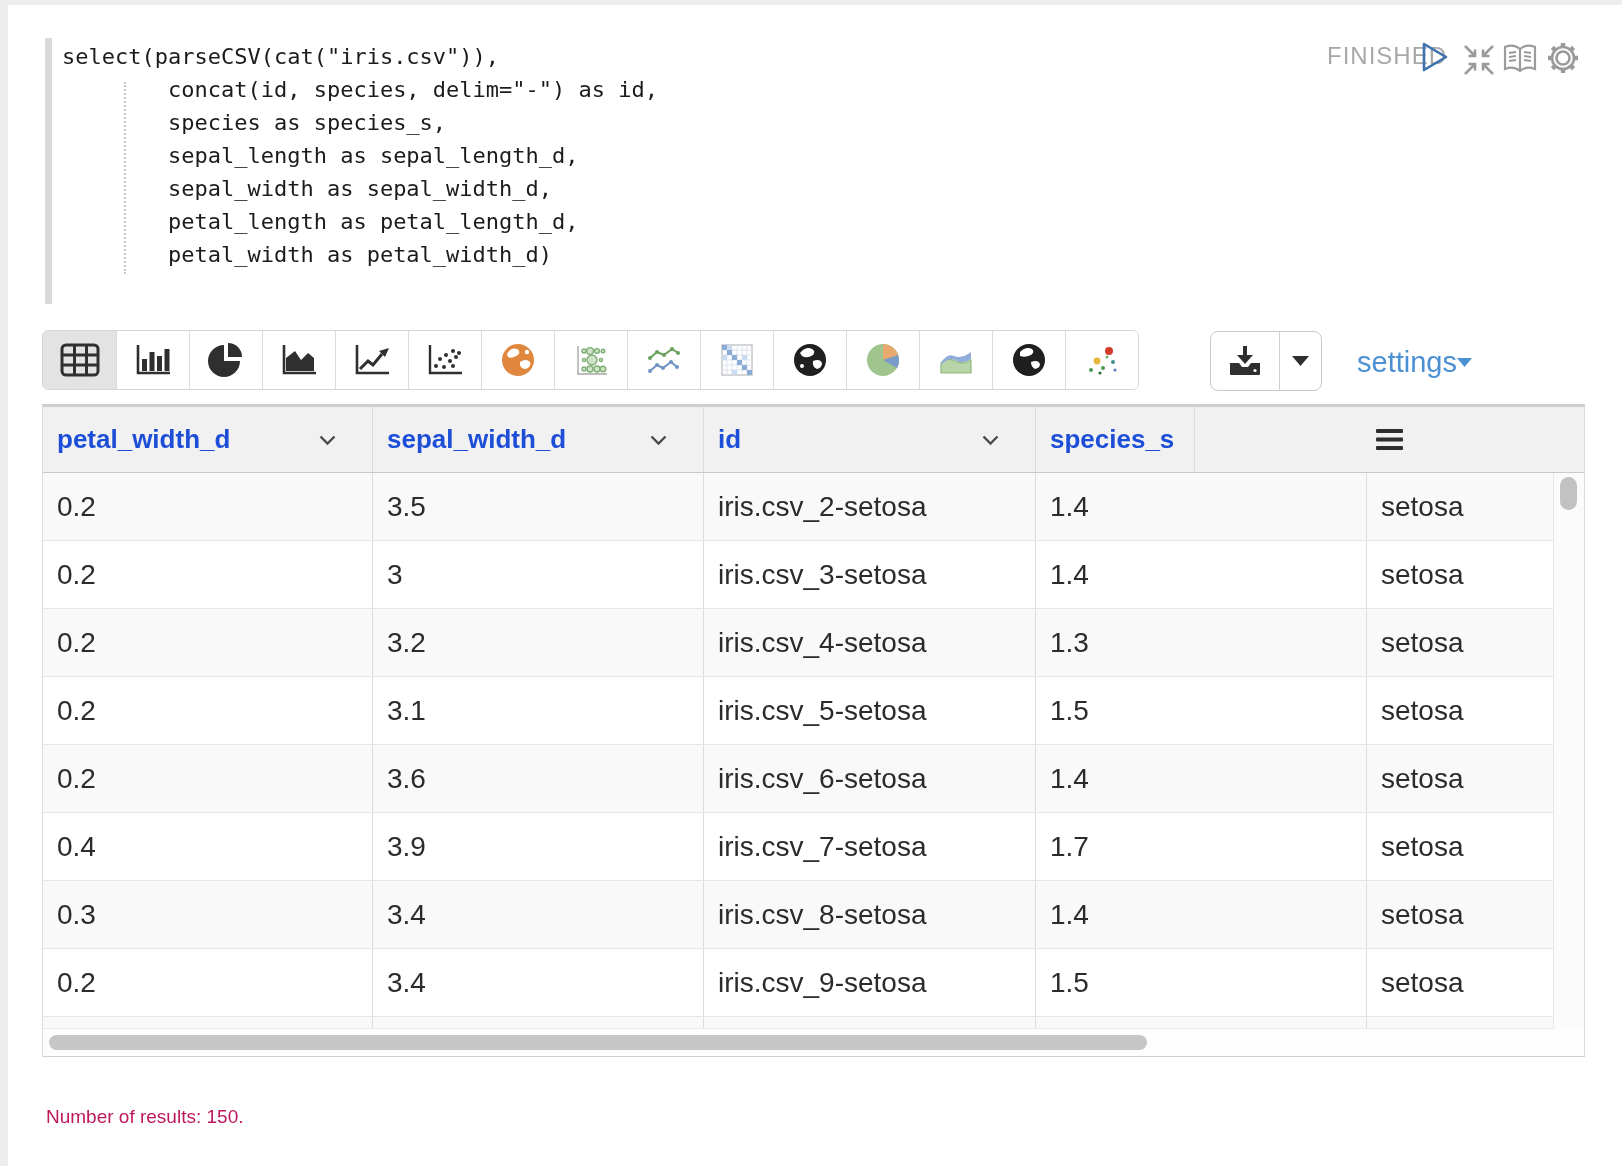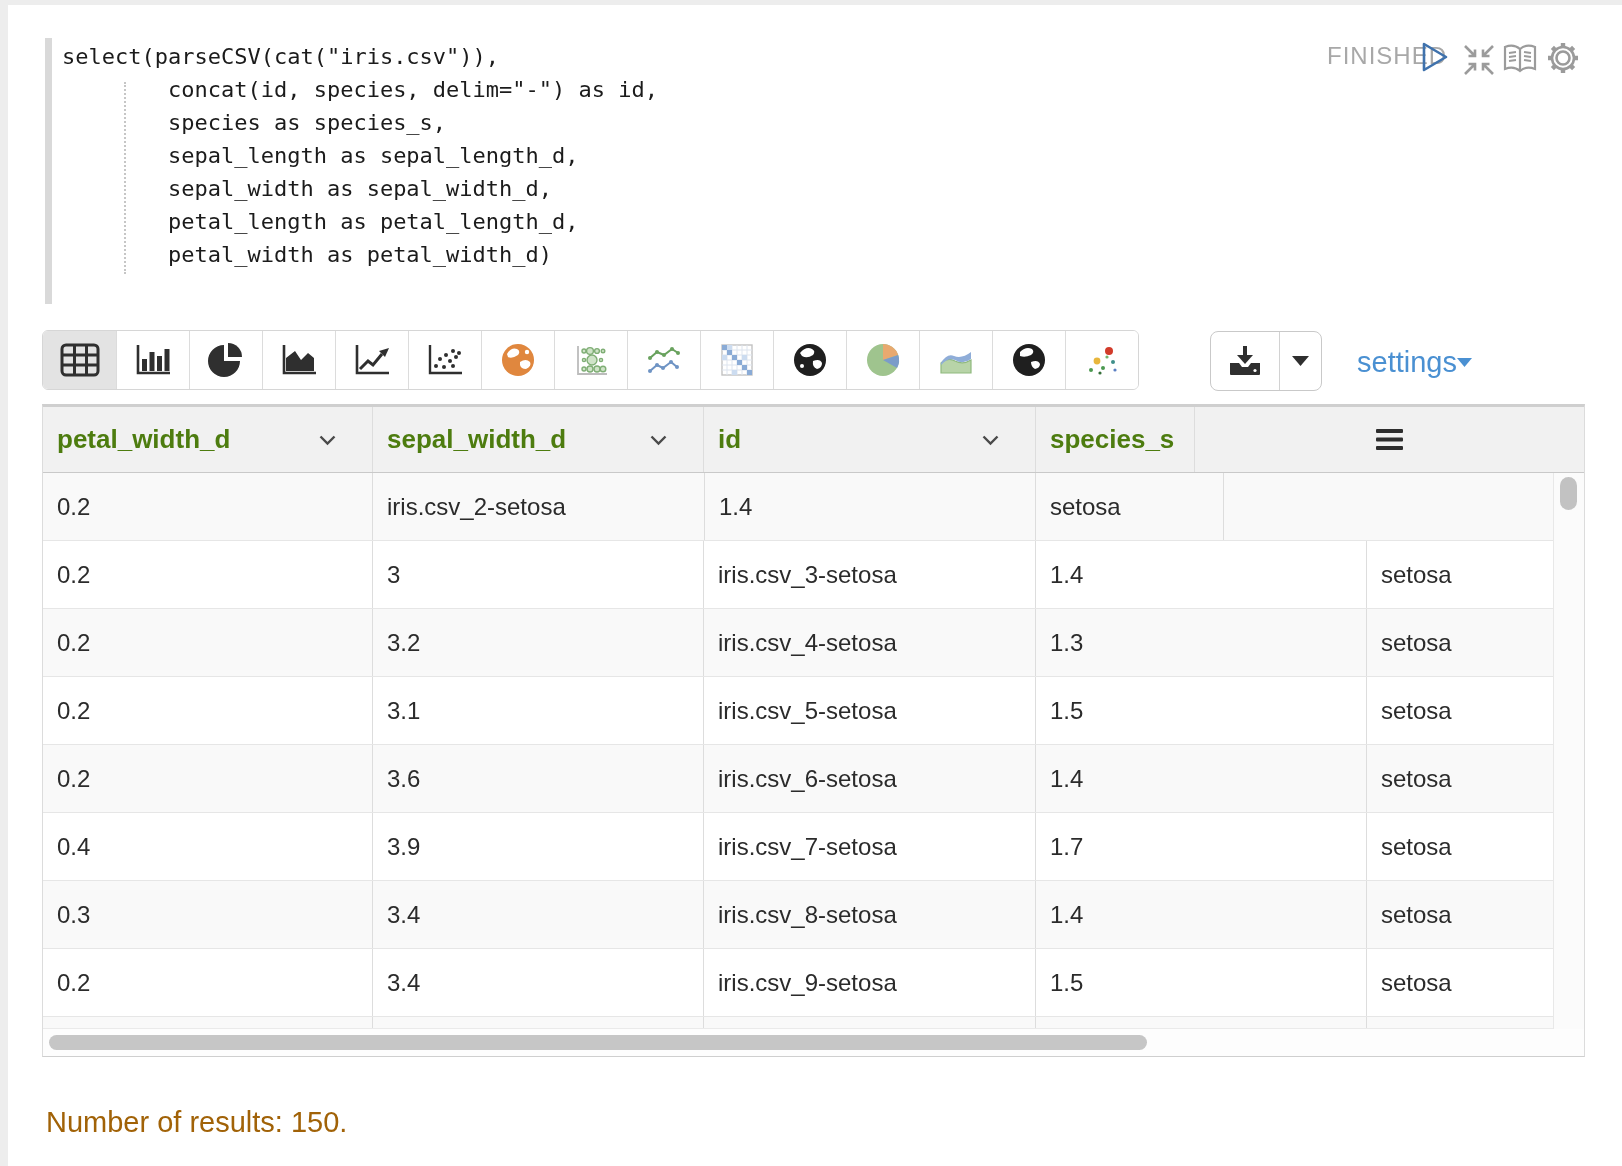--- a/index.html
+++ b/index.html
@@ -56,46 +56,46 @@
 
   
   .table-card{
     position:absolute;left:42px;top:404px;width:1543px;height:653px;box-sizing:border-box;
     border-top:3px solid #cfcfcf;border-left:1px solid #dcdcdc;border-right:1px solid #dcdcdc;
     border-bottom:1px solid #cfcfcf;background:#fff;
   }
   .thead{display:flex;height:66px;background:#f1f1f1;border-bottom:1px solid #c9c9c9;box-sizing:border-box;}
   .th{
     position:relative;display:flex;align-items:center;padding-left:14px;box-sizing:border-box;
-    border-right:1px solid #ddd;font-weight:bold;font-size:26px;color:#4d7c0f;overflow:hidden;
+    border-right:1px solid #ddd;font-weight:bold;font-size:26px;color:#1d4ed8;overflow:hidden;
     white-space:nowrap;cursor:pointer;
   }
   .th-caret{position:absolute;right:36px;top:28px;line-height:0;}
   .th-menu{flex:1;display:flex;align-items:center;justify-content:center;background:#f1f1f1;cursor:pointer;}
 
   .tbody{position:relative;}
   .tr{display:flex;height:68px;border-bottom:1px solid #e6e6e6;box-sizing:border-box;background:#fff;}
   .tr.stripe{background:#f9f9f9;}
   .td{
     display:flex;align-items:center;padding-left:14px;box-sizing:border-box;
-    border-right:1px solid #ddd;font-size:24px;color:#2b2b2b;white-space:nowrap;overflow:hidden;
+    border-right:1px solid #ddd;font-size:28px;color:#2b2b2b;white-space:nowrap;overflow:hidden;
   }
   .tr-partial{display:flex;height:12px;background:#f9f9f9;border-bottom:1px solid #eaeaea;box-sizing:border-box;}
   .tr-partial .td{height:100%;}
 
   .vscroll{
     position:absolute;right:0;top:66px;width:31px;height:556px;background:#fbfbfb;
     border-left:1px solid #e8e8e8;box-sizing:border-box;
   }
   .vscroll-thumb{position:absolute;left:6px;top:4px;width:17px;height:33px;border-radius:9px;background:#c2c2c2;}
 
   .hscroll{position:relative;height:27px;background:#fdfdfd;}
   .hscroll-thumb{position:absolute;left:6px;top:6px;width:1098px;height:15px;border-radius:8px;background:#c6c6c6;}
 
-  .results-text{position:absolute;left:46px;top:1106px;font-size:29px;color:#a16207;}
+  .results-text{position:absolute;left:46px;top:1106px;font-size:19px;color:#be185d;}
 </style>
 </head>
 <body>
 
 <div class="edge-top"></div>
 <div class="edge-left"></div>
 
 <div class="code-gutter"></div>
 <div class="indent-guide"></div>
 <pre class="code">select(parseCSV(cat("iris.csv")),
@@ -356,20 +356,21 @@
         <svg width="28" height="21" viewBox="0 0 28 21">
           <rect y="0" width="27" height="4" rx="1" fill="#2d2d2d"></rect>
           <rect y="8.5" width="27" height="4" rx="1" fill="#2d2d2d"></rect>
           <rect y="17" width="27" height="4" rx="1" fill="#2d2d2d"></rect>
         </svg>
       </div>
     </div>
   <div class="tbody" id="table-body">
       <div class="tr stripe">
         <div class="td" style="width: 330px;">0.2</div>
+        <div class="td" style="width: 331px;">3.5</div>
         <div class="td" style="width: 332px;">iris.csv_2-setosa</div>
         <div class="td" style="width: 331px;">1.4</div>
         <div class="td" style="width: 188px;">setosa</div>
       </div>
       <div class="tr">
         <div class="td" style="width: 330px;">0.2</div>
         <div class="td" style="width: 331px;">3</div>
         <div class="td" style="width: 332px;">iris.csv_3-setosa</div>
         <div class="td" style="width: 331px;">1.4</div>
         <div class="td" style="width: 188px;">setosa</div>

